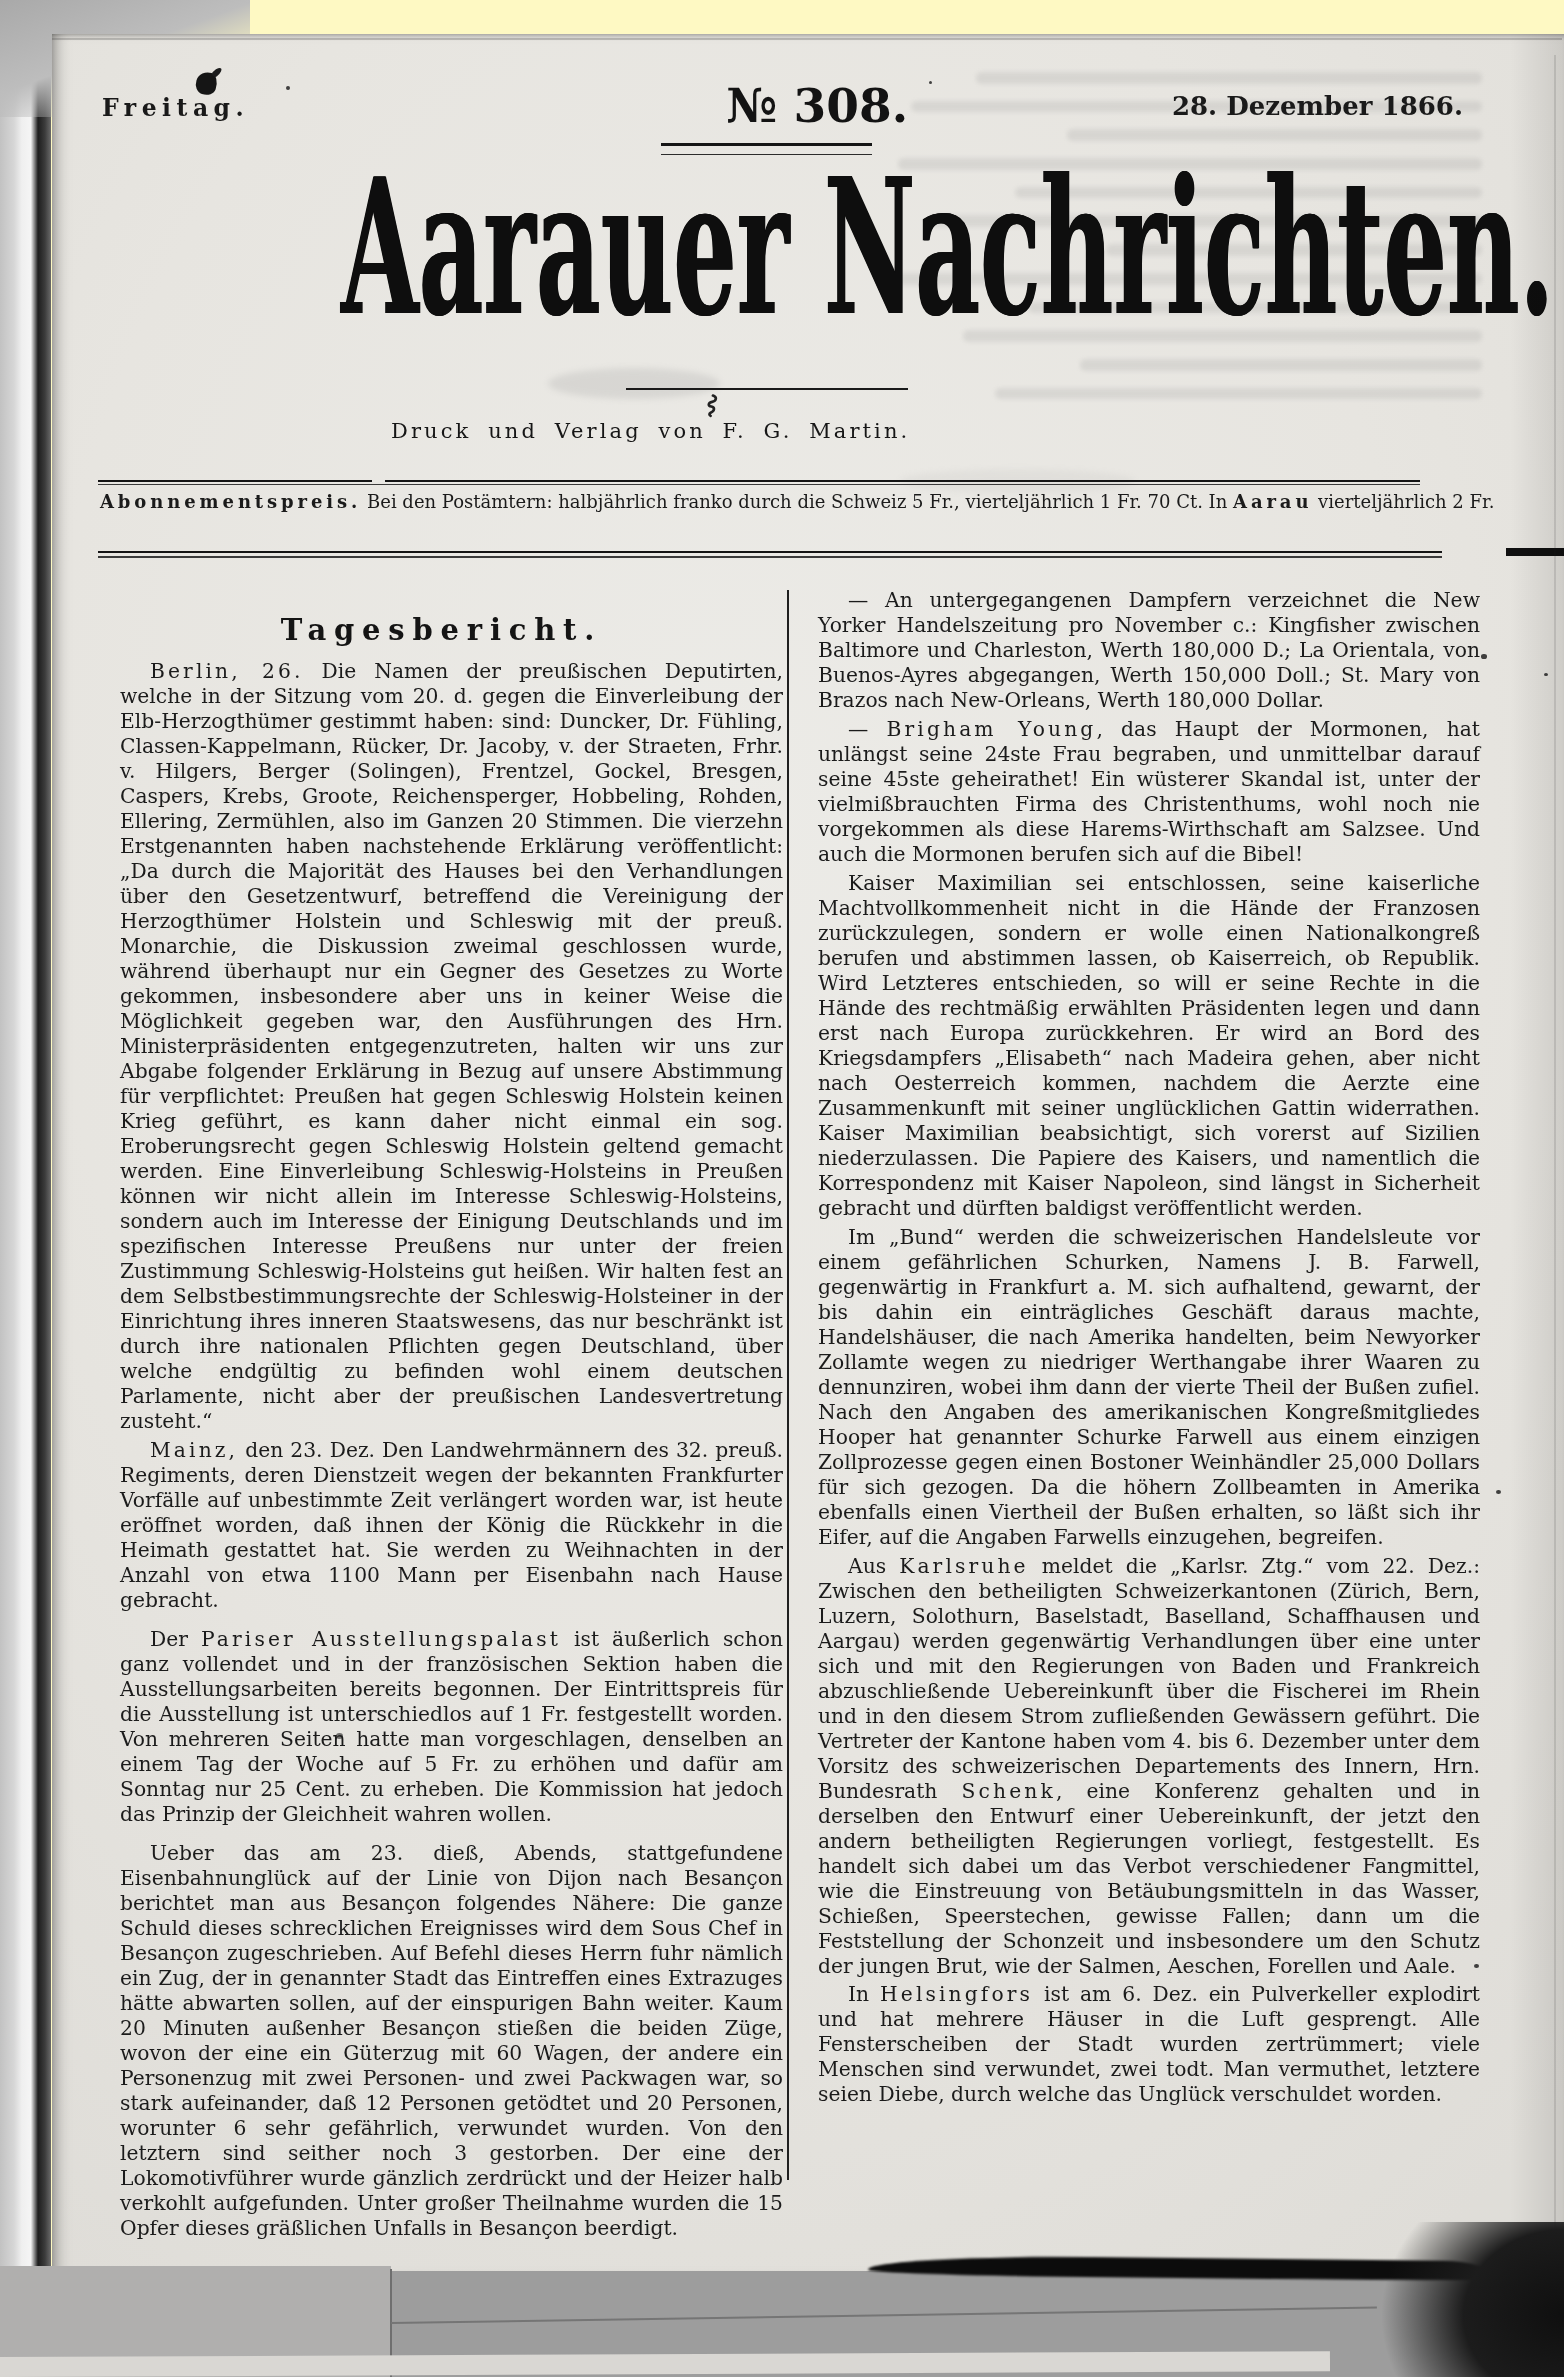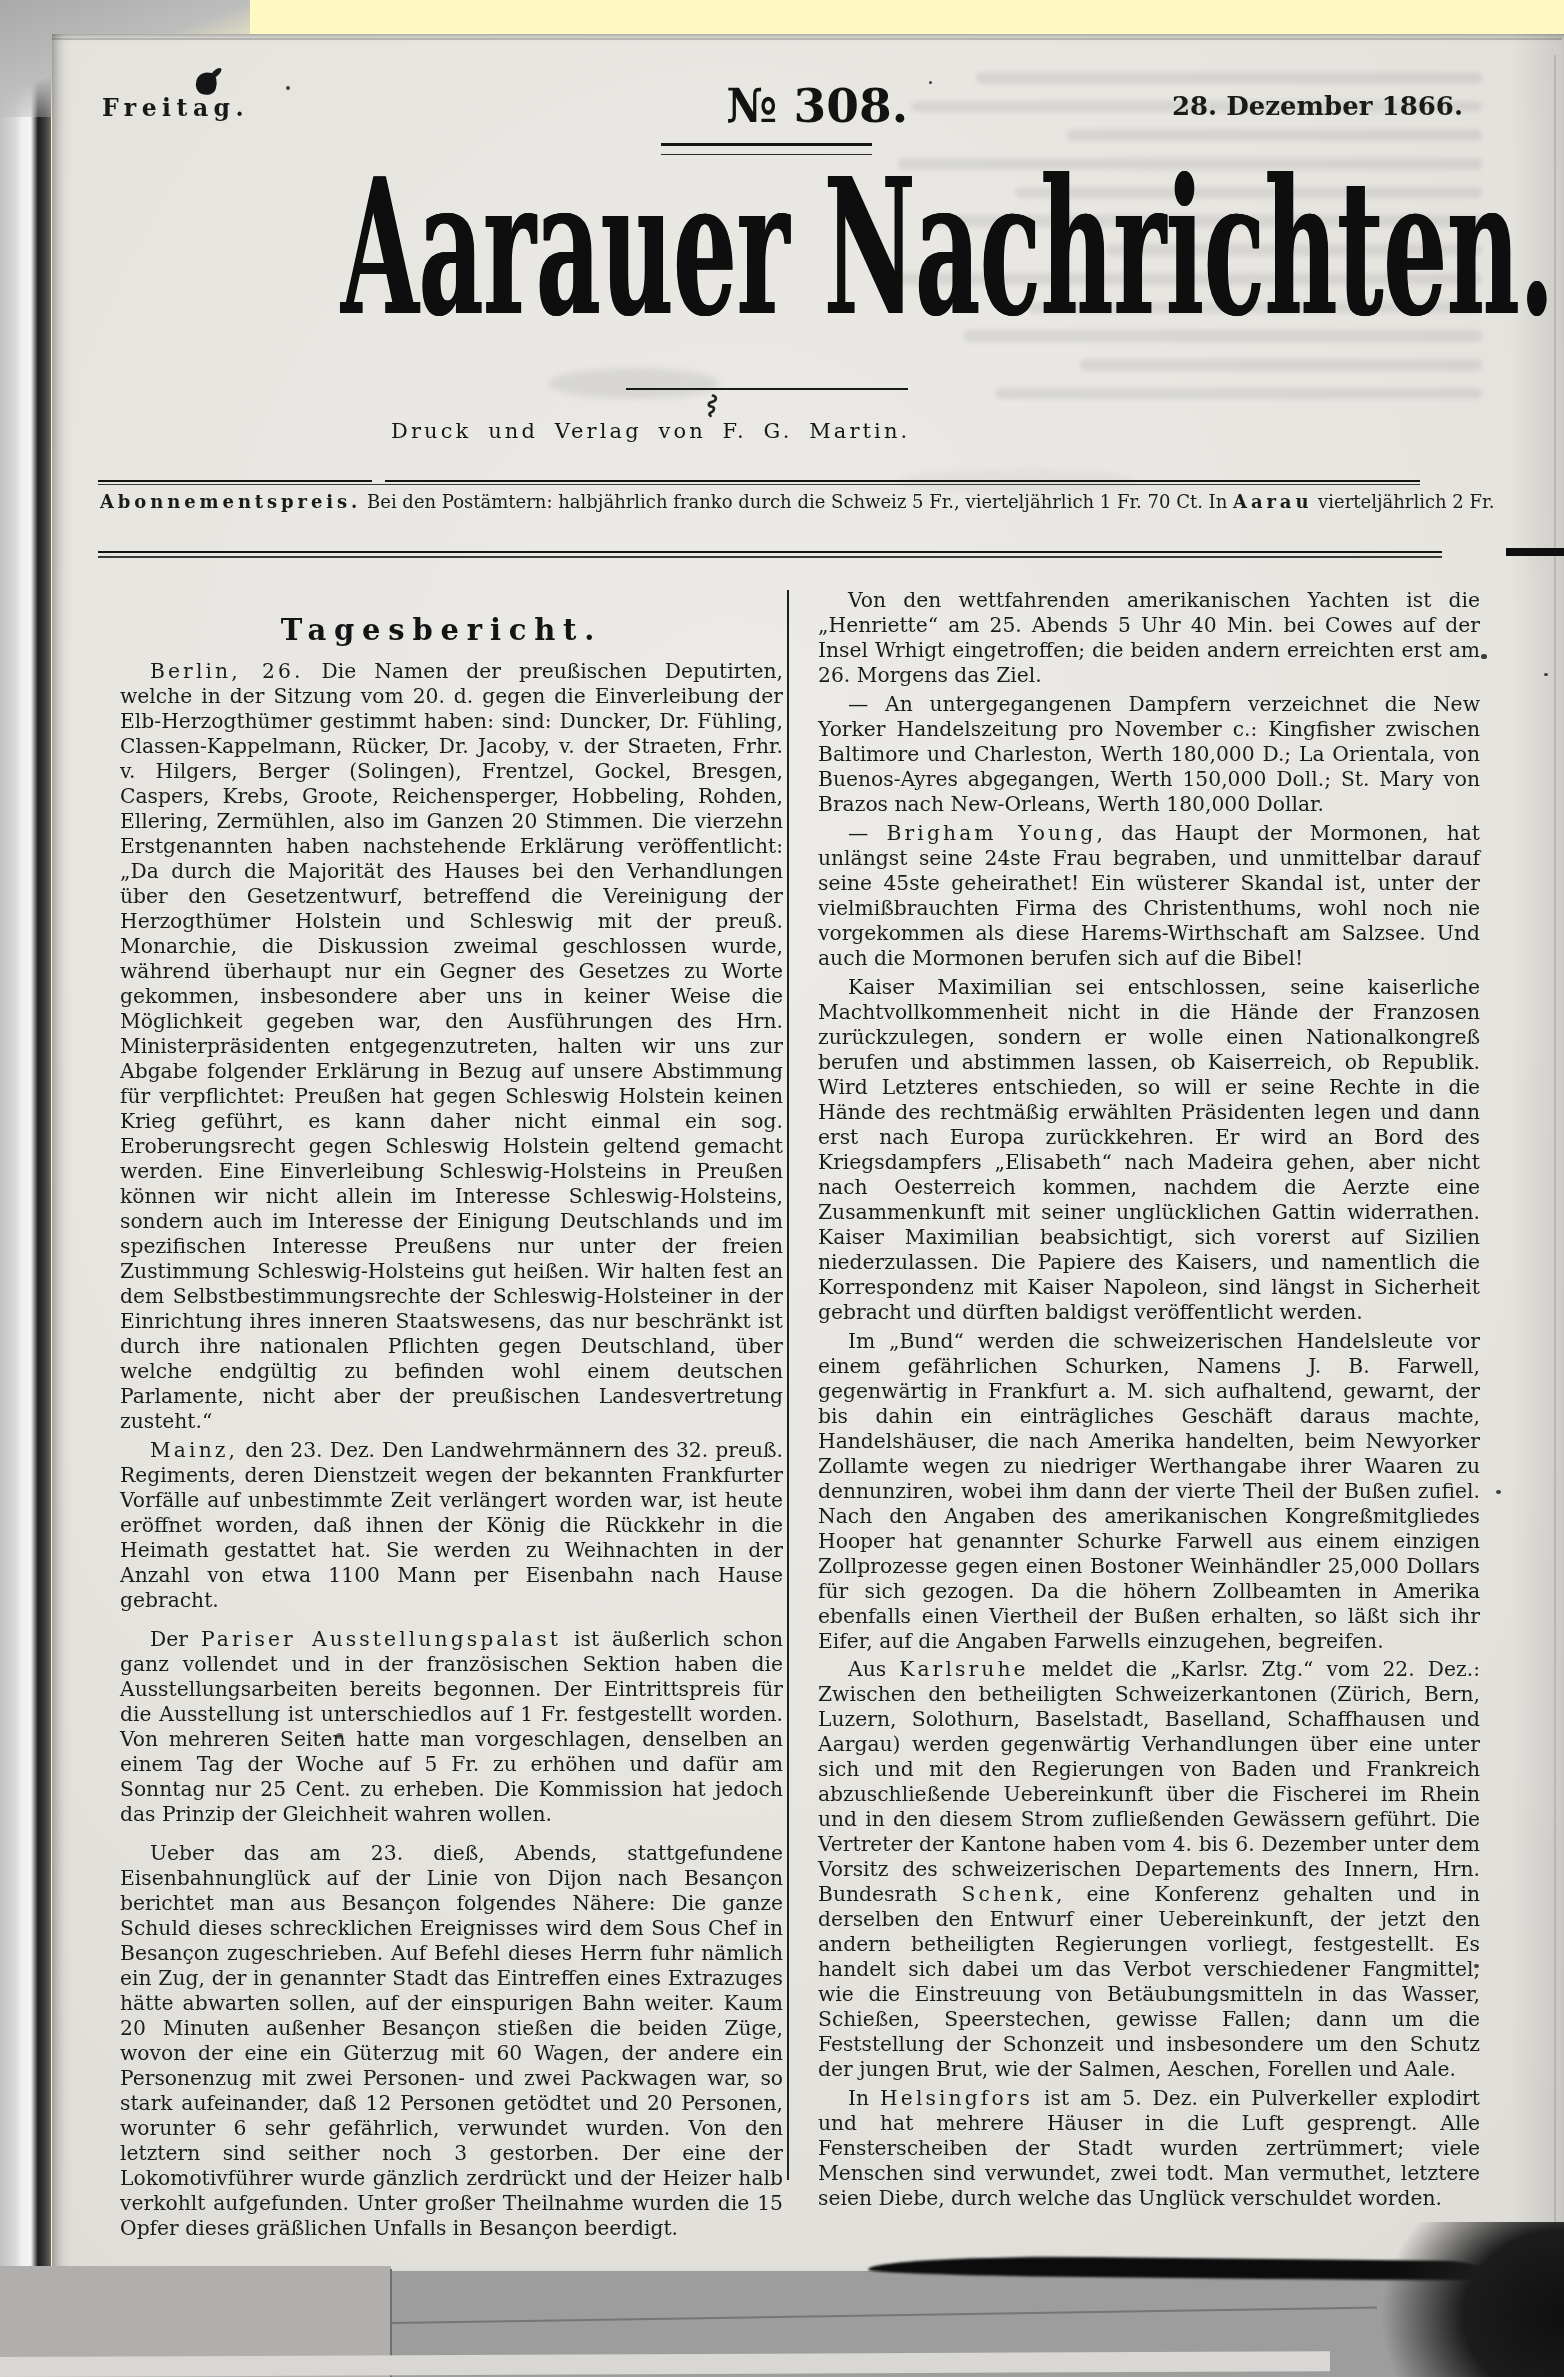--- a/index.html
+++ b/index.html
@@ -142,27 +142,26 @@
 
   <div class="section-heading">Tagesbericht.</div>
   <div class="col" id="col-left">
       <p><span class="sp-seg">Berlin, 26.</span><span> Die Namen der preußischen Deputirten, welche in der Sitzung vom 20. d. gegen die Einverleibung der Elb-Herzogthümer gestimmt haben: sind: Duncker, Dr. Fühling, Classen-Kappelmann, Rücker, Dr. Jacoby, v. der Straeten, Frhr. v. Hilgers, Berger (Solingen), Frentzel, Gockel, Bresgen, Caspers, Krebs, Groote, Reichensperger, Hobbeling, Rohden, Ellering, Zermühlen, also im Ganzen 20 Stimmen. Die vierzehn Erstgenannten haben nachstehende Erklärung veröffentlicht: „Da durch die Majorität des Hauses bei den Verhandlungen über den Gesetzentwurf, betreffend die Vereinigung der Herzogthümer Holstein und Schleswig mit der preuß. Monarchie, die Diskussion zweimal geschlossen wurde, während überhaupt nur ein Gegner des Gesetzes zu Worte gekommen, insbesondere aber uns in keiner Weise die Möglichkeit gegeben war, den Ausführungen des Hrn. Ministerpräsidenten entgegenzutreten, halten wir uns zur Abgabe folgender Erklärung in Bezug auf unsere Abstimmung für verpflichtet: Preußen hat gegen Schleswig Holstein keinen Krieg geführt, es kann daher nicht einmal ein sog. Eroberungsrecht gegen Schleswig Holstein geltend gemacht werden. Eine Einverleibung Schleswig-Holsteins in Preußen können wir nicht allein im Interesse Schleswig-Holsteins, sondern auch im Interesse der Einigung Deutschlands und im spezifischen Interesse Preußens nur unter der freien Zustimmung Schleswig-Holsteins gut heißen. Wir halten fest an dem Selbstbestimmungsrechte der Schleswig-Holsteiner in der Einrichtung ihres inneren Staatswesens, das nur beschränkt ist durch ihre nationalen Pflichten gegen Deutschland, über welche endgültig zu befinden wohl einem deutschen Parlamente, nicht aber der preußischen Landesvertretung zusteht.“</span></p>
       <p><span class="sp-seg">Mainz,</span><span> den 23. Dez. Den Landwehrmännern des 32. preuß. Regiments, deren Dienstzeit wegen der bekannten Frankfurter Vorfälle auf unbestimmte Zeit verlängert worden war, ist heute eröffnet worden, daß ihnen der König die Rückkehr in die Heimath gestattet hat. Sie werden zu Weihnachten in der Anzahl von etwa 1100 Mann per Eisenbahn nach Hause gebracht.</span></p>
       <p class="gap"><span>Der </span><span class="sp-seg">Pariser Ausstellungspalast</span><span> ist äußerlich schon ganz vollendet und in der französischen Sektion haben die Ausstellungsarbeiten bereits begonnen. Der Eintrittspreis für die Ausstellung ist unterschiedlos auf 1 Fr. festgestellt worden. Von mehreren Seiten hatte man vorgeschlagen, denselben an einem Tag der Woche auf 5 Fr. zu erhöhen und dafür am Sonntag nur 25 Cent. zu erheben. Die Kommission hat jedoch das Prinzip der Gleichheit wahren wollen.</span></p>
       <p class="gap"><span>Ueber das am 23. dieß, Abends, stattgefundene Eisenbahnunglück auf der Linie von Dijon nach Besançon berichtet man aus Besançon folgendes Nähere: Die ganze Schuld dieses schrecklichen Ereignisses wird dem Sous Chef in Besançon zugeschrieben. Auf Befehl dieses Herrn fuhr nämlich ein Zug, der in genannter Stadt das Eintreffen eines Extrazuges hätte abwarten sollen, auf der einspurigen Bahn weiter. Kaum 20 Minuten außenher Besançon stießen die beiden Züge, wovon der eine ein Güterzug mit 60 Wagen, der andere ein Personenzug mit zwei Personen- und zwei Packwagen war, so stark aufeinander, daß 12 Personen getödtet und 20 Personen, worunter 6 sehr gefährlich, verwundet wurden. Von den letztern sind seither noch 3 gestorben. Der eine der Lokomotivführer wurde gänzlich zerdrückt und der Heizer halb verkohlt aufgefunden. Unter großer Theilnahme wurden die 15 Opfer dieses gräßlichen Unfalls in Besançon beerdigt.</span></p>
     </div>
   <div class="divider"></div>
   <div class="col" id="col-right">
-      <p><span>Von den wettfahrenden amerikanischen Yachten ist die „Henriette“ am 25. Abends 5 Uhr 40 Min. bei Cowes auf der Insel Wrhigt eingetroffen; die beiden andern erreichten erst am 26. Morgens das Ziel.</span></p>
       <p><span>— An untergegangenen Dampfern verzeichnet die New Yorker Handelszeitung pro November c.: Kingfisher zwischen Baltimore und Charleston, Werth 180,000 D.; La Orientala, von Buenos-Ayres abgegangen, Werth 150,000 Doll.; St. Mary von Brazos nach New-Orleans, Werth 180,000 Dollar.</span></p>
       <p><span>— </span><span class="sp-seg">Brigham Young</span><span>, das Haupt der Mormonen, hat unlängst seine 24ste Frau begraben, und unmittelbar darauf seine 45ste geheirathet! Ein wüsterer Skandal ist, unter der vielmißbrauchten Firma des Christenthums, wohl noch nie vorgekommen als diese Harems-Wirthschaft am Salzsee. Und auch die Mormonen berufen sich auf die Bibel!</span></p>
       <p><span>Kaiser Maximilian sei entschlossen, seine kaiserliche Machtvollkommenheit nicht in die Hände der Franzosen zurückzulegen, sondern er wolle einen Nationalkongreß berufen und abstimmen lassen, ob Kaiserreich, ob Republik. Wird Letzteres entschieden, so will er seine Rechte in die Hände des rechtmäßig erwählten Präsidenten legen und dann erst nach Europa zurückkehren. Er wird an Bord des Kriegsdampfers „Elisabeth“ nach Madeira gehen, aber nicht nach Oesterreich kommen, nachdem die Aerzte eine Zusammenkunft mit seiner unglücklichen Gattin widerrathen. Kaiser Maximilian beabsichtigt, sich vorerst auf Sizilien niederzulassen. Die Papiere des Kaisers, und namentlich die Korrespondenz mit Kaiser Napoleon, sind längst in Sicherheit gebracht und dürften baldigst veröffentlicht werden.</span></p>
       <p><span>Im „Bund“ werden die schweizerischen Handelsleute vor einem gefährlichen Schurken, Namens J. B. Farwell, gegenwärtig in Frankfurt a. M. sich aufhaltend, gewarnt, der bis dahin ein einträgliches Geschäft daraus machte, Handelshäuser, die nach Amerika handelten, beim Newyorker Zollamte wegen zu niedriger Werthangabe ihrer Waaren zu dennunziren, wobei ihm dann der vierte Theil der Bußen zufiel. Nach den Angaben des amerikanischen Kongreßmitgliedes Hooper hat genannter Schurke Farwell aus einem einzigen Zollprozesse gegen einen Bostoner Weinhändler 25,000 Dollars für sich gezogen. Da die höhern Zollbeamten in Amerika ebenfalls einen Viertheil der Bußen erhalten, so läßt sich ihr Eifer, auf die Angaben Farwells einzugehen, begreifen.</span></p>
       <p><span>Aus </span><span class="sp-seg">Karlsruhe</span><span> meldet die „Karlsr. Ztg.“ vom 22. Dez.: Zwischen den betheiligten Schweizerkantonen (Zürich, Bern, Luzern, Solothurn, Baselstadt, Baselland, Schaffhausen und Aargau) werden gegenwärtig Verhandlungen über eine unter sich und mit den Regierungen von Baden und Frankreich abzuschließende Uebereinkunft über die Fischerei im Rhein und in den diesem Strom zufließenden Gewässern geführt. Die Vertreter der Kantone haben vom 4. bis 6. Dezember unter dem Vorsitz des schweizerischen Departements des Innern, Hrn. Bundesrath </span><span class="sp-seg">Schenk</span><span>, eine Konferenz gehalten und in derselben den Entwurf einer Uebereinkunft, der jetzt den andern betheiligten Regierungen vorliegt, festgestellt. Es handelt sich dabei um das Verbot verschiedener Fangmittel, wie die Einstreuung von Betäubungsmitteln in das Wasser, Schießen, Speerstechen, gewisse Fallen; dann um die Feststellung der Schonzeit und insbesondere um den Schutz der jungen Brut, wie der Salmen, Aeschen, Forellen und Aale.</span></p>
-      <p><span>In </span><span class="sp-seg">Helsingfors</span><span> ist am 5. Dez. ein Pulverkeller explodirt und hat mehrere Häuser in die Luft gesprengt. Alle Fensterscheiben der Stadt wurden zertrümmert; viele Menschen sind verwundet, zwei todt. Man vermuthet, letztere seien Diebe, durch welche das Unglück verschuldet worden.</span></p>
+      <p><span>In </span><span class="sp-seg">Helsingfors</span><span> ist am 6. Dez. ein Pulverkeller explodirt und hat mehrere Häuser in die Luft gesprengt. Alle Fensterscheiben der Stadt wurden zertrümmert; viele Menschen sind verwundet, zwei todt. Man vermuthet, letztere seien Diebe, durch welche das Unglück verschuldet worden.</span></p>
     </div>
 
   <div class="ink-blot"></div>
   <div class="speck" style="left:286px;top:86px;width:3.9px;height:3.9px;"></div>
   <div class="speck" style="left:929px;top:81px;width:3.1px;height:3.1px;"></div>
   <div class="speck" style="left:1481px;top:654px;width:5.5px;height:4.7px;"></div>
   <div class="speck" style="left:1544px;top:673px;width:3.9px;height:3.1px;"></div>
   <div class="speck" style="left:1496px;top:1490px;width:4.7px;height:3.9px;"></div>
   <div class="speck" style="left:1474px;top:1964px;width:4.7px;height:3.9px;"></div>
   <div class="speck" style="left:336px;top:1733px;width:7px;height:6.3px;opacity:.6;"></div>

